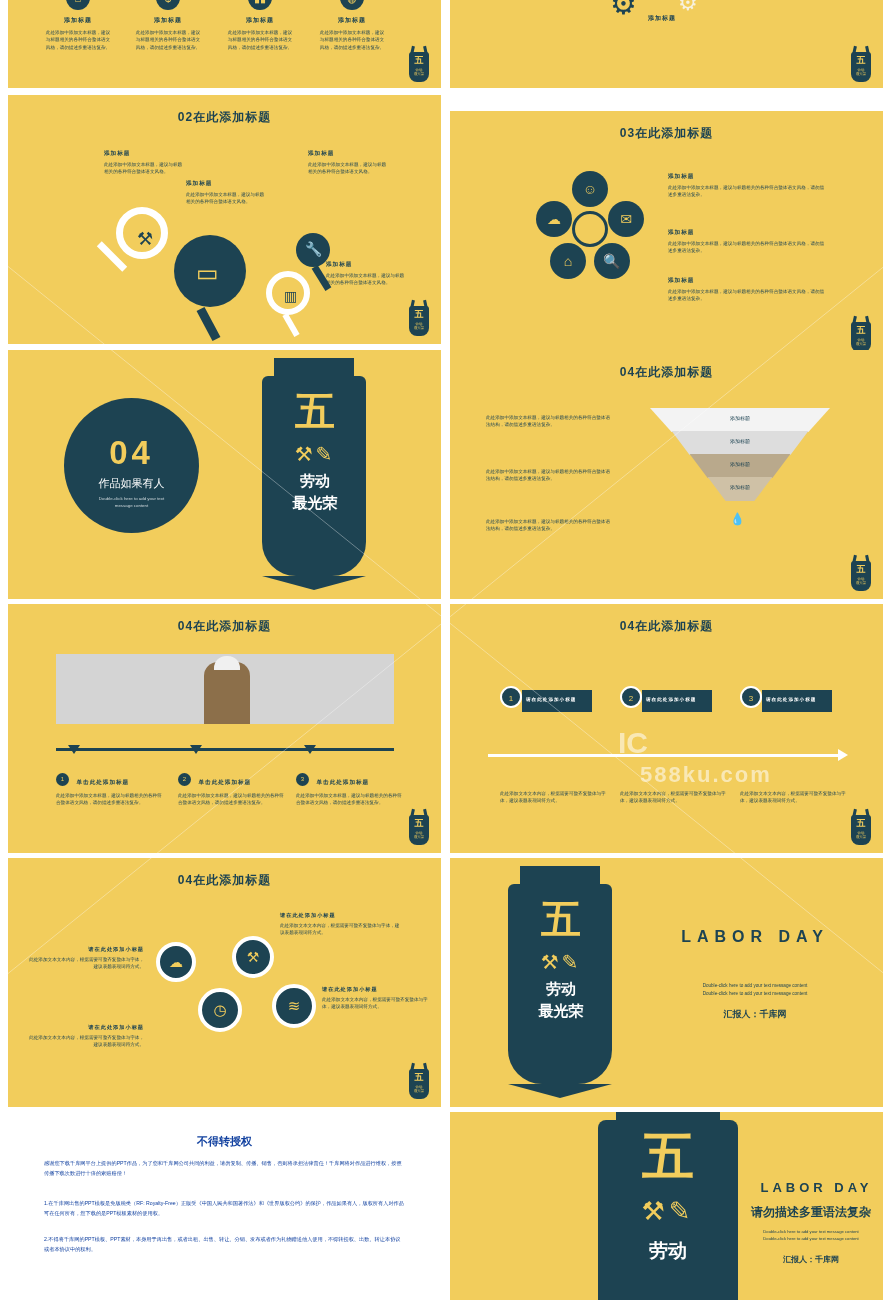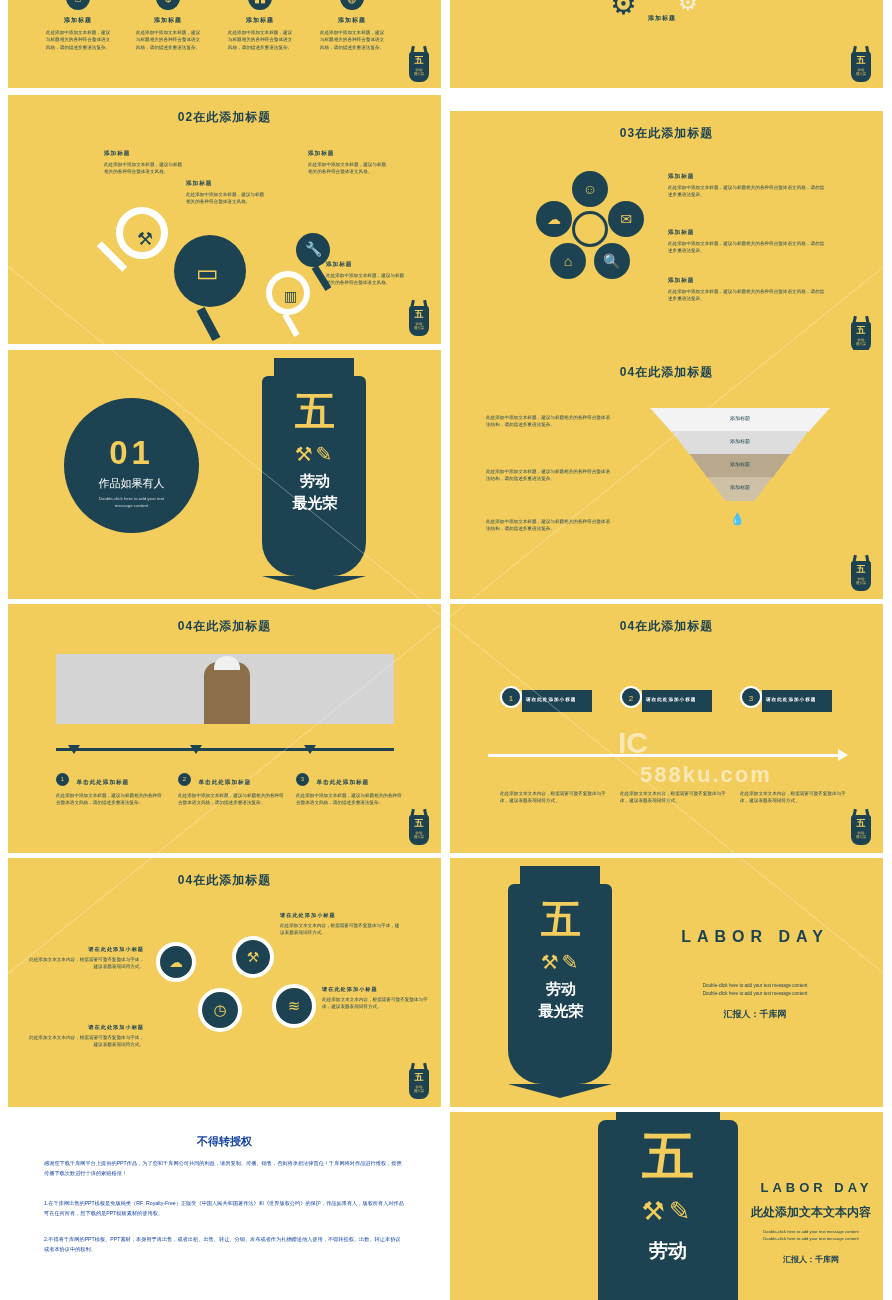--- a/index.html
+++ b/index.html
@@ -156,21 +156,21 @@
       <div class="strapL"></div>
         <div class="strapR"></div>
         <div class="body"></div>
       <div class="wu">五</div>
       <div class="sub">劳动<br>最光荣</div>
     </div>
   </div>
 
   <div class="slide" style="left:8px;top:350px;width:433px;height:249px;">
     <div class="circle navy" style="position:absolute;left:56px;top:48px;width:135px;height:135px;text-align:center;">
-      <div style="color:#f2cd5c;font-size:33px;font-weight:bold;letter-spacing:4px;margin-top:36px;">01</div>
+      <div style="color:#f2cd5c;font-size:33px;font-weight:bold;letter-spacing:4px;margin-top:36px;">04</div>
       <div style="color:#fff;font-size:11px;margin-top:4px;">作品如果有人</div>
       <div style="color:#cfd9dd;font-size:4.4px;margin-top:5px;line-height:1.5;">Double-click here to add your text<br>message content</div>
     </div>
 
     <div style="position:absolute;left:232px;top:10px;width:150px;height:230px;">
       <div style="position:absolute;left:34px;top:-2px;width:80px;height:18px;background:#1d4352;"></div>
       <div style="position:absolute;left:22px;top:16px;width:104px;height:200px;background:#1d4352;border-radius:6px 6px 34px 34px;"></div>
       <div style="position:absolute;left:22px;top:216px;width:104px;height:14px;background:#1d4352;clip-path:polygon(0 0,100% 0,50% 100%);"></div>
       <div style="position:absolute;left:0;top:24px;width:150px;text-align:center;color:#f2cd5c;font-size:40px;font-weight:bold;">五</div>
       <div style="position:absolute;left:0;top:82px;width:150px;text-align:center;color:#f2cd5c;font-size:20px;letter-spacing:3px;">⚒✎</div>
@@ -335,21 +335,21 @@
 
   <div class="slide" style="left:450px;top:1112px;width:433px;height:188px;">
     <div style="position:absolute;left:118px;top:-14px;width:200px;height:260px;">
       <div style="position:absolute;left:48px;top:0;width:104px;height:22px;background:#1d4352;"></div>
       <div style="position:absolute;left:30px;top:22px;width:140px;height:230px;background:#1d4352;border-radius:8px 8px 44px 44px;"></div>
       <div style="position:absolute;left:0;top:24px;width:200px;text-align:center;color:#f2cd5c;font-size:52px;font-weight:bold;">五</div>
       <div style="position:absolute;left:0;top:98px;width:200px;text-align:center;color:#f2cd5c;font-size:26px;letter-spacing:4px;">⚒✎</div>
       <div style="position:absolute;left:0;top:140px;width:200px;text-align:center;color:#fff;font-size:19px;font-weight:bold;">劳动</div>
     </div>
     <div style="position:absolute;left:300px;top:68px;width:133px;text-align:center;color:#1d4352;font-size:13px;font-weight:bold;letter-spacing:4px;">LABOR DAY</div>
-    <div style="position:absolute;left:286px;top:92px;width:150px;text-align:center;color:#1d4352;font-size:12px;font-weight:bold;">此处添加文本文本内容</div>
+    <div style="position:absolute;left:286px;top:92px;width:150px;text-align:center;color:#1d4352;font-size:12px;font-weight:bold;">请勿描述多重语法复杂</div>
     <div style="position:absolute;left:286px;top:116px;width:150px;text-align:center;color:#1d4352;font-size:4.2px;line-height:1.7;">Double-click here to add your text message content<br>Double-click here to add your text message content</div>
     <div style="position:absolute;left:286px;top:142px;width:150px;text-align:center;color:#1d4352;font-size:8px;font-weight:bold;">汇报人：千库网</div>
   </div>
 
   <div class="wm" style="left:618px;top:726px;font-size:30px;">IC</div>
   <div class="wm" style="left:640px;top:762px;font-size:22px;letter-spacing:2px;">588ku.com</div>
   <svg style="position:absolute;left:0;top:0;width:892px;height:1300px;pointer-events:none;">
     <line x1="0" y1="260" x2="892" y2="980" stroke="rgba(255,255,255,0.35)" stroke-width="1"></line>
     <line x1="892" y1="260" x2="0" y2="980" stroke="rgba(255,255,255,0.35)" stroke-width="1"></line>
   </svg>

